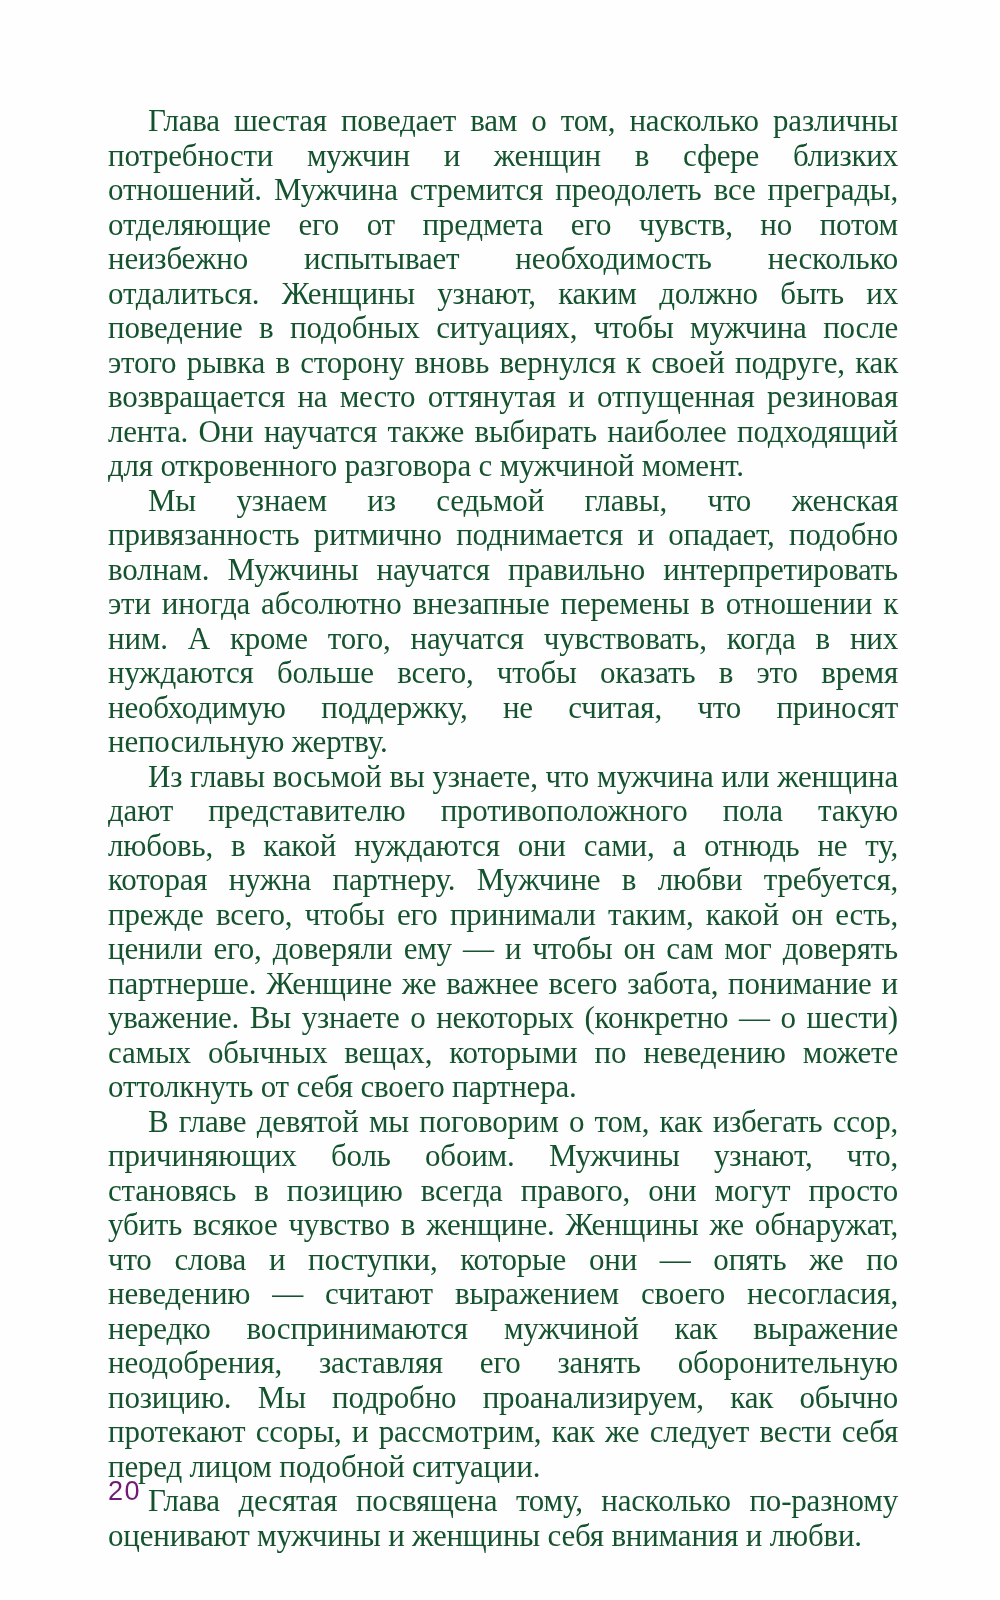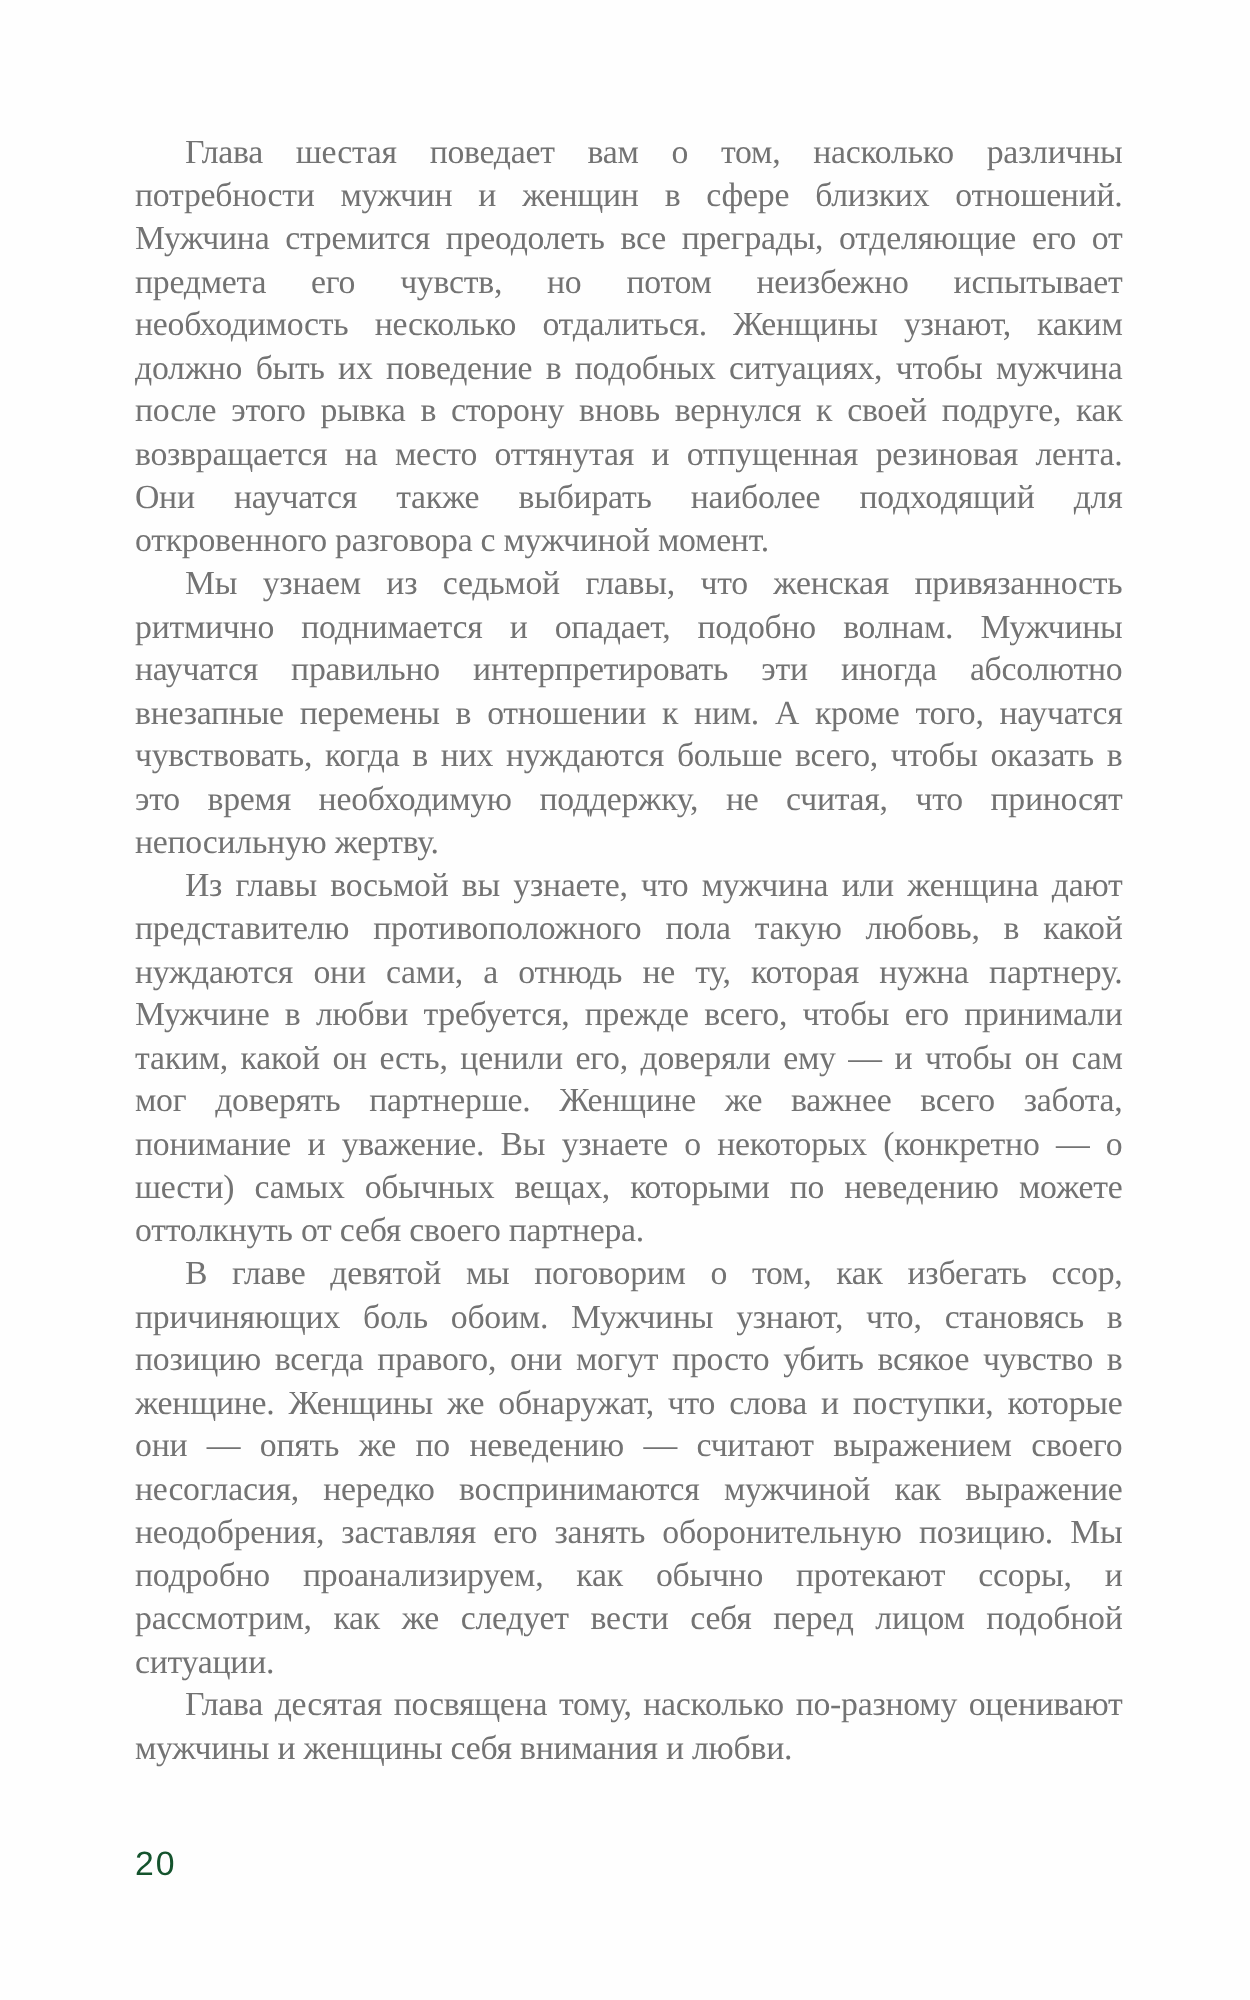--- a/index.html
+++ b/index.html
@@ -17,40 +17,40 @@
     width: 1000px;
     height: 1600px;
     background: #fefefe;
     overflow: hidden;
   }
   .text-block {
     position: absolute;
     left: 108px;
     top: 104px;
     width: 790px;
-    font-size: 27px;
+    font-size: 31px;
     line-height: 34.5px;
-    color: #737373;
+    color: #14532d;
     text-align: justify;
     text-justify: inter-word;
     letter-spacing: -0.2px;
   }
   .text-block p {
     margin: 0;
     padding: 0;
     text-indent: 40px;
   }
   .page-number {
     position: absolute;
     left: 108px;
     top: 1476px;
     font-family: "Liberation Sans", sans-serif;
     font-size: 27px;
     letter-spacing: 1.5px;
-    color: #14532d;
+    color: #701a75;
   }
 </style>
 </head>
 <body>
 
 <div class="page">
   <div class="text-block">
     <p>Глава шестая поведает вам о том, насколько различны потребности мужчин и женщин в сфере близких отношений. Мужчина стремится преодолеть все преграды, отделяющие его от предмета его чувств, но потом неизбежно испытывает необходимость несколько отдалиться. Женщины узнают, каким должно быть их поведение в подобных ситуациях, чтобы мужчина после этого рывка в сторону вновь вернулся к своей подруге, как возвращается на место оттянутая и отпущенная резиновая лента. Они научатся также выбирать наиболее подходящий для откровенного разговора с мужчиной момент.</p>
     <p>Мы узнаем из седьмой главы, что женская привязанность ритмично поднимается и опадает, подобно волнам. Мужчины научатся правильно интерпретировать эти иногда абсолютно внезапные перемены в отношении к ним. А кроме того, научатся чувствовать, когда в них нуждаются больше всего, чтобы оказать в это время необходимую поддержку, не считая, что приносят непосильную жертву.</p>
     <p>Из главы восьмой вы узнаете, что мужчина или женщина дают представителю противоположного пола такую любовь, в какой нуждаются они сами, а отнюдь не ту, которая нужна партнеру. Мужчине в любви требуется, прежде всего, чтобы его принимали таким, какой он есть, ценили его, доверяли ему — и чтобы он сам мог доверять партнерше. Женщине же важнее всего забота, понимание и уважение. Вы узнаете о некоторых (конкретно — о шести) самых обычных вещах, которыми по неведению можете оттолкнуть от себя своего партнера.</p>

